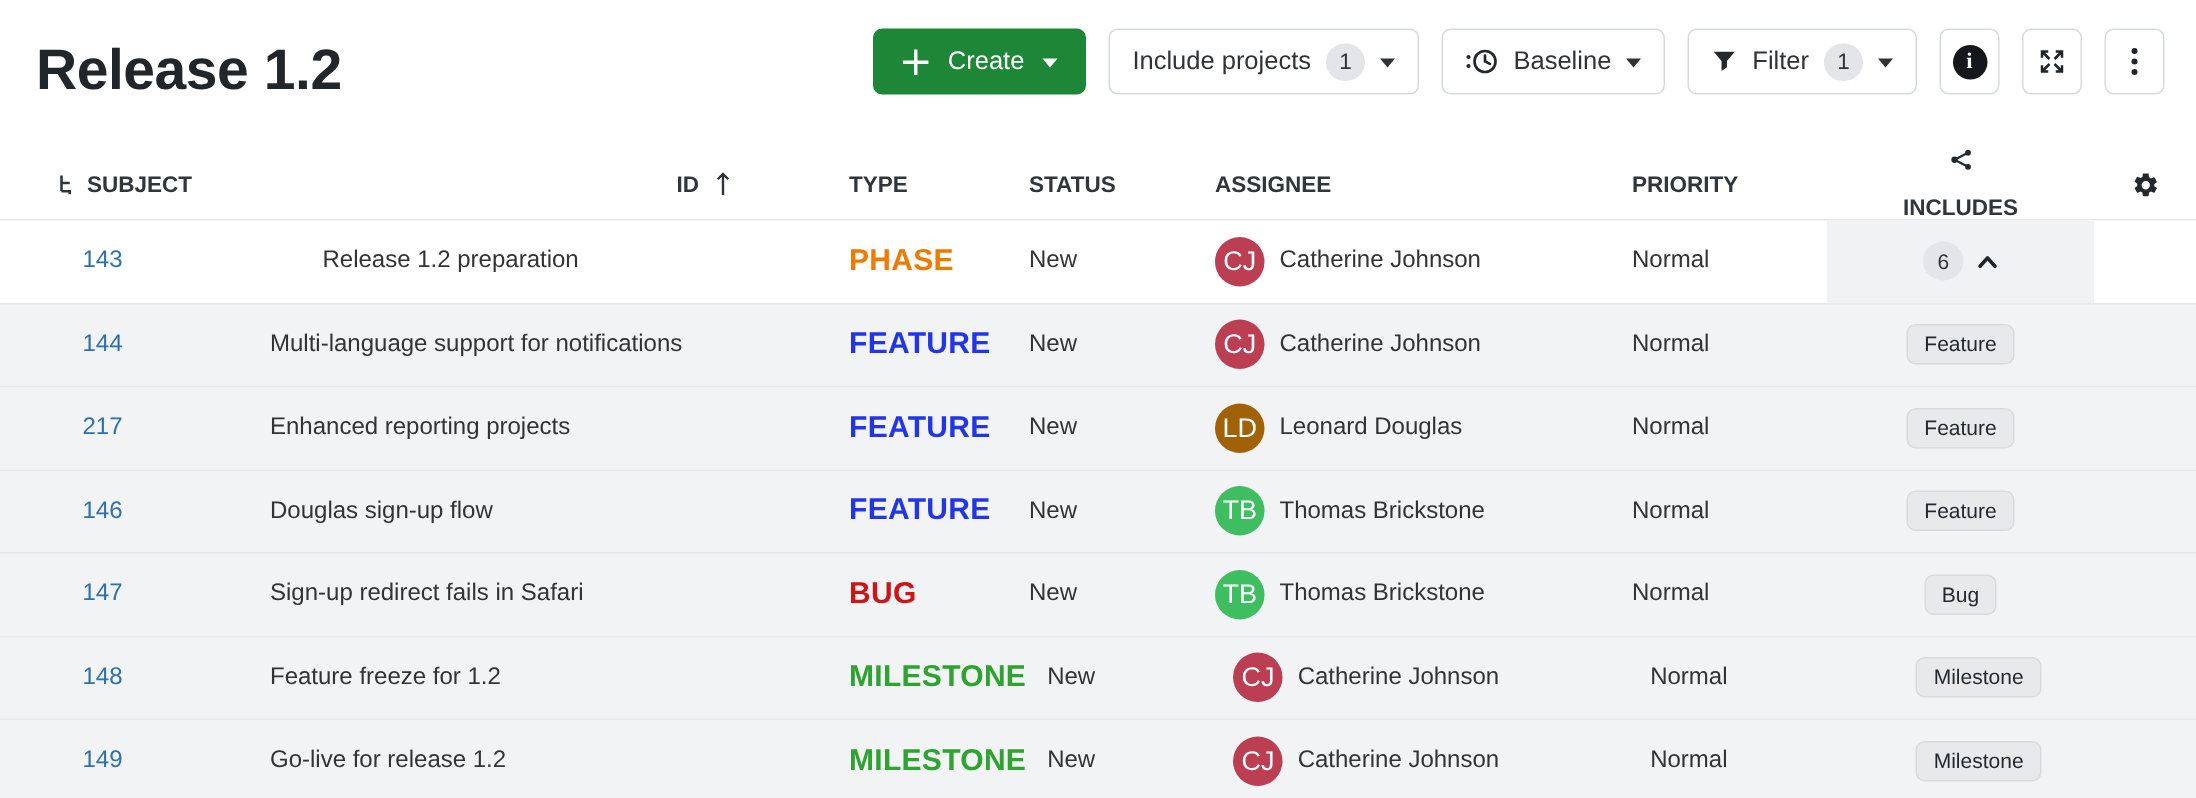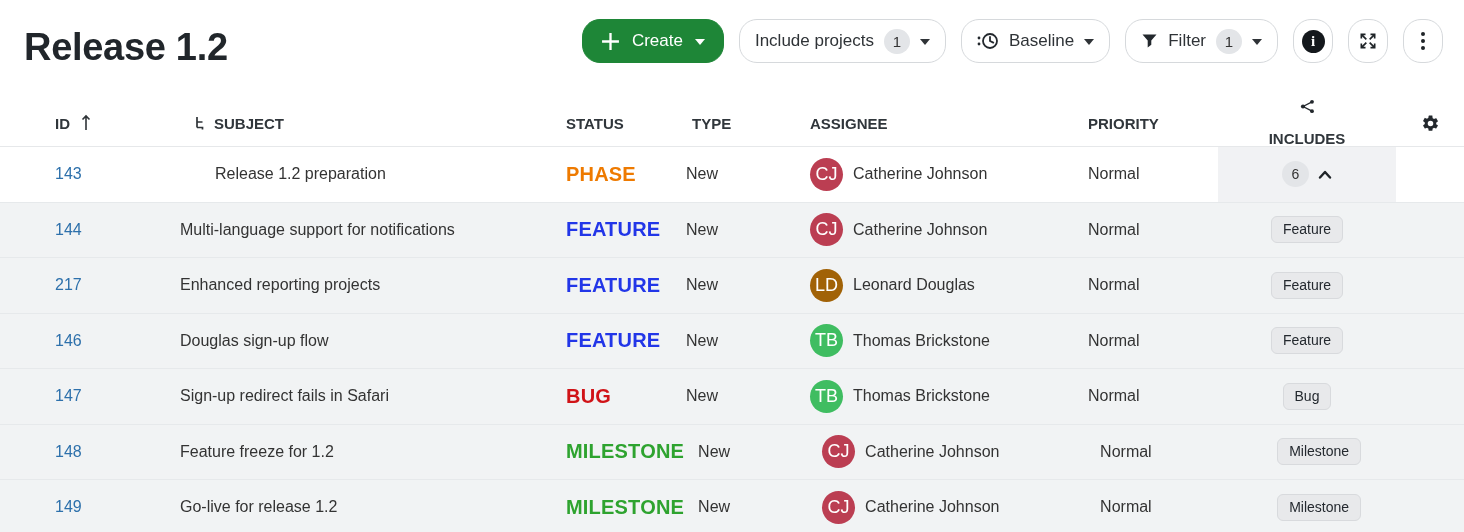--- a/index.html
+++ b/index.html
@@ -7,21 +7,21 @@
     width:1464px;height:532px;overflow:hidden;background:#ffffff;
     font-family:"Liberation Sans","DejaVu Sans",sans-serif;color:#333;
     position:relative;
   }
   
   .topbar{display:flex;justify-content:space-between;align-items:flex-start;
     padding:19px 21px 0 24px;height:100px;box-sizing:border-box;}
   .page-title{font-size:38px;font-weight:700;color:#21262b;margin-top:7px;letter-spacing:-.3px;}
   .toolbar{display:flex;gap:15px;align-items:center;}
   .tb-btn{display:flex;align-items:center;gap:10px;height:44px;box-sizing:border-box;
-    background:#fff;border:1px solid #d6d9dc;border-radius:18px;padding:0 15px;
+    background:#fff;border:1px solid #d6d9dc;border-radius:6px;padding:0 15px;
     font-size:17px;color:#2f3337;cursor:pointer;white-space:nowrap;}
   .tb-btn.icon-only{width:40px;justify-content:center;padding:0;}
   .btn-create{background:#1e8637;border:1px solid #1e8637;color:#fff;padding:0 18px;gap:12px;}
   .caret{width:0;height:0;border-left:5.5px solid transparent;border-right:5.5px solid transparent;
     border-top:6.5px solid #2f3337;margin-top:2px;}
   .btn-create .caret{border-top-color:#fff;}
   .pill-badge{background:#e3e5e8;border-radius:13px;min-width:26px;height:25px;display:flex;
     align-items:center;justify-content:center;font-size:15px;color:#333;padding:0 6px;box-sizing:border-box;}
   .info-circle{width:23px;height:23px;border-radius:50%;background:#14181c;color:#fff;display:flex;
     align-items:center;justify-content:center;font-family:"Liberation Serif","DejaVu Serif",serif;
@@ -119,41 +119,41 @@
           <i></i>
           <i></i>
           <i></i>
         </span>
     </button>
   </div>
 </div>
 
 <div class="wp-table">
   <div class="hdr-row">
+    <div class="cell col-subject">
+      <span style="display:flex;">
+        <svg width="13" height="15" viewBox="0 0 13 15" fill="none" stroke="#2f3438" stroke-width="1.7">
+          <path d="M3 1 V11.5 M3 6 H8.5 M3 11.5 H8.5 V13.5"></path>
+        </svg>
+      </span>
+      <span>SUBJECT</span>
+    </div>
     <div class="cell col-id">
       <span>ID</span>
       <span class="sort-arrow">
         <svg width="12" height="18" viewBox="0 0 12 18" fill="none" stroke="#2f3438" stroke-width="1.6">
           <path d="M6 16 V2 M2.5 5.5 L6 2 L9.5 5.5"></path>
         </svg>
       </span>
     </div>
-    <div class="cell col-subject">
-      <span style="display:flex;">
-        <svg width="13" height="15" viewBox="0 0 13 15" fill="none" stroke="#2f3438" stroke-width="1.7">
-          <path d="M3 1 V11.5 M3 6 H8.5 M3 11.5 H8.5 V13.5"></path>
-        </svg>
-      </span>
-      <span>SUBJECT</span>
+    <div class="cell col-type">
+      <span>TYPE</span>
     </div>
     <div class="cell col-status">
       <span>STATUS</span>
-    </div>
-    <div class="cell col-type">
-      <span>TYPE</span>
     </div>
     <div class="cell col-assignee">
       <span>ASSIGNEE</span>
     </div>
     <div class="cell col-priority">
       <span>PRIORITY</span>
     </div>
     <div class="cell col-includes">
       <span style="display:flex;">
         <svg width="15" height="15" viewBox="0 0 15 15">

